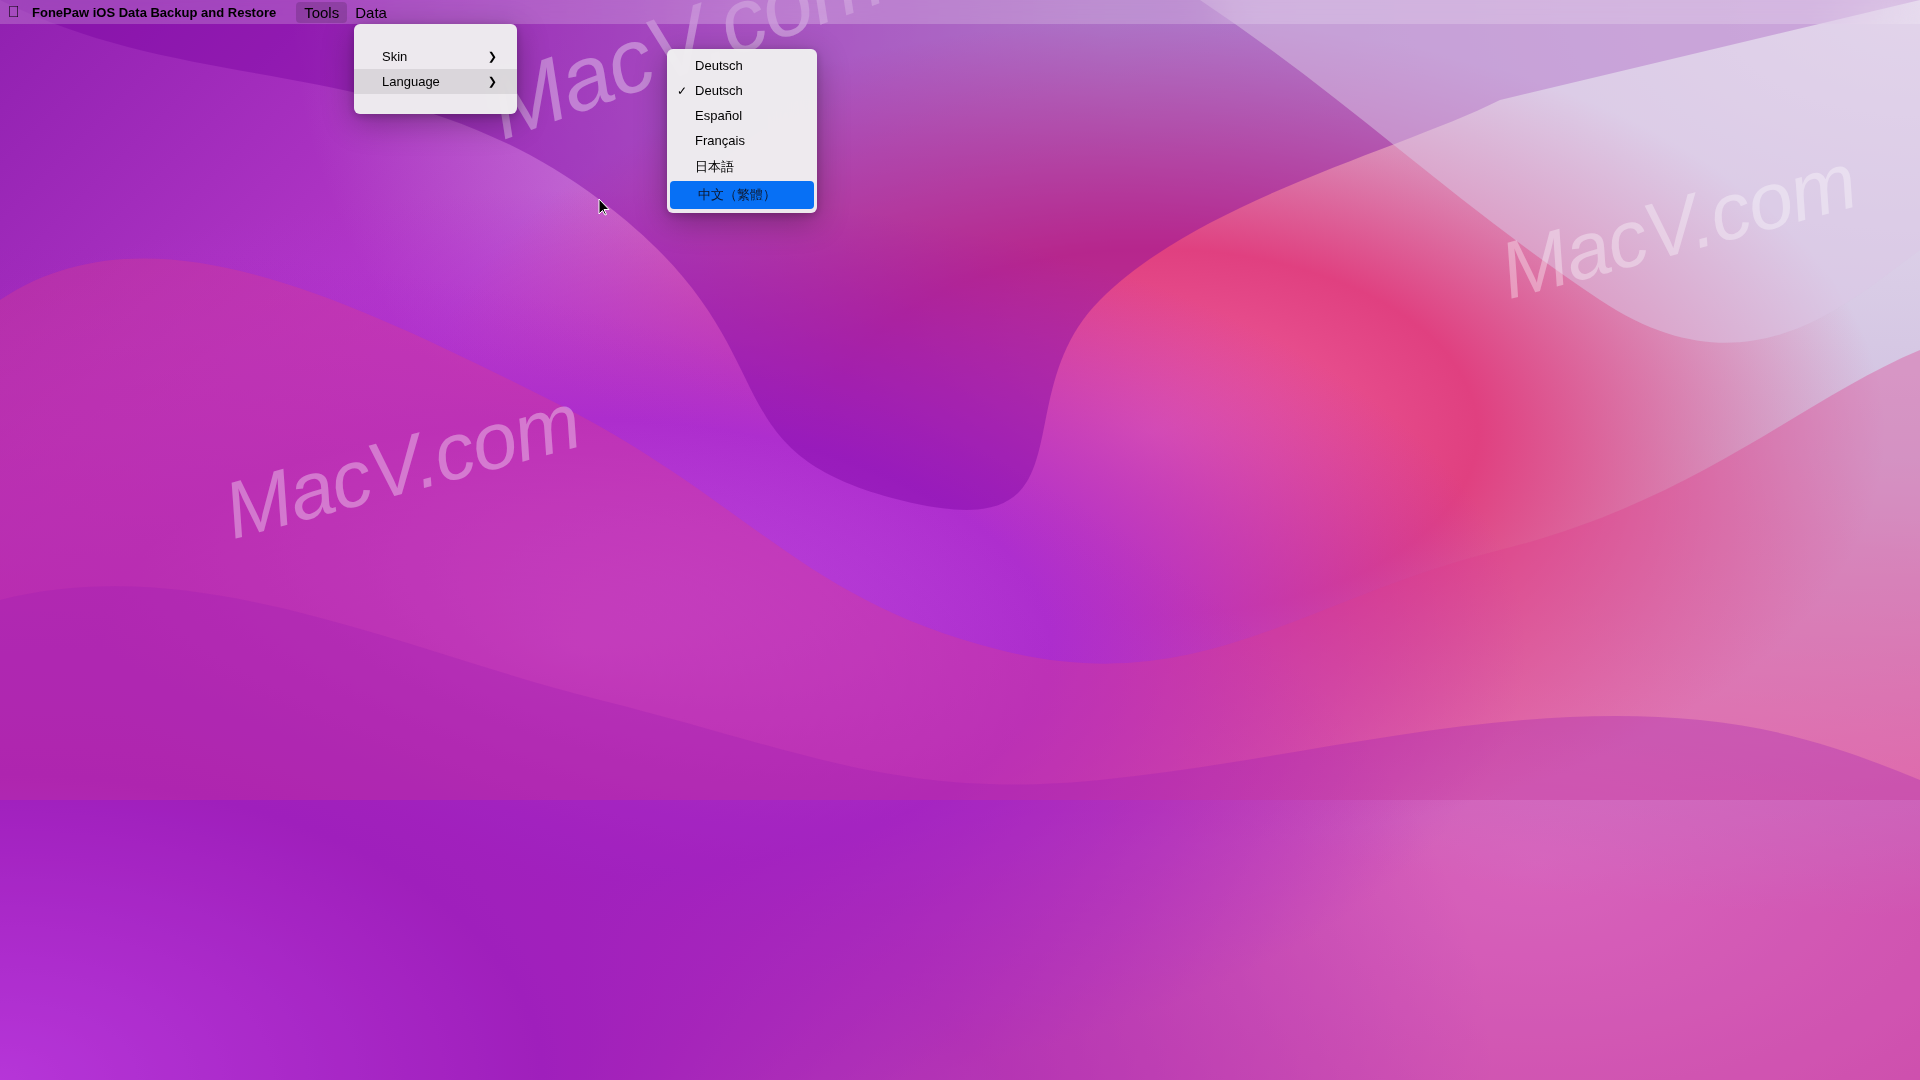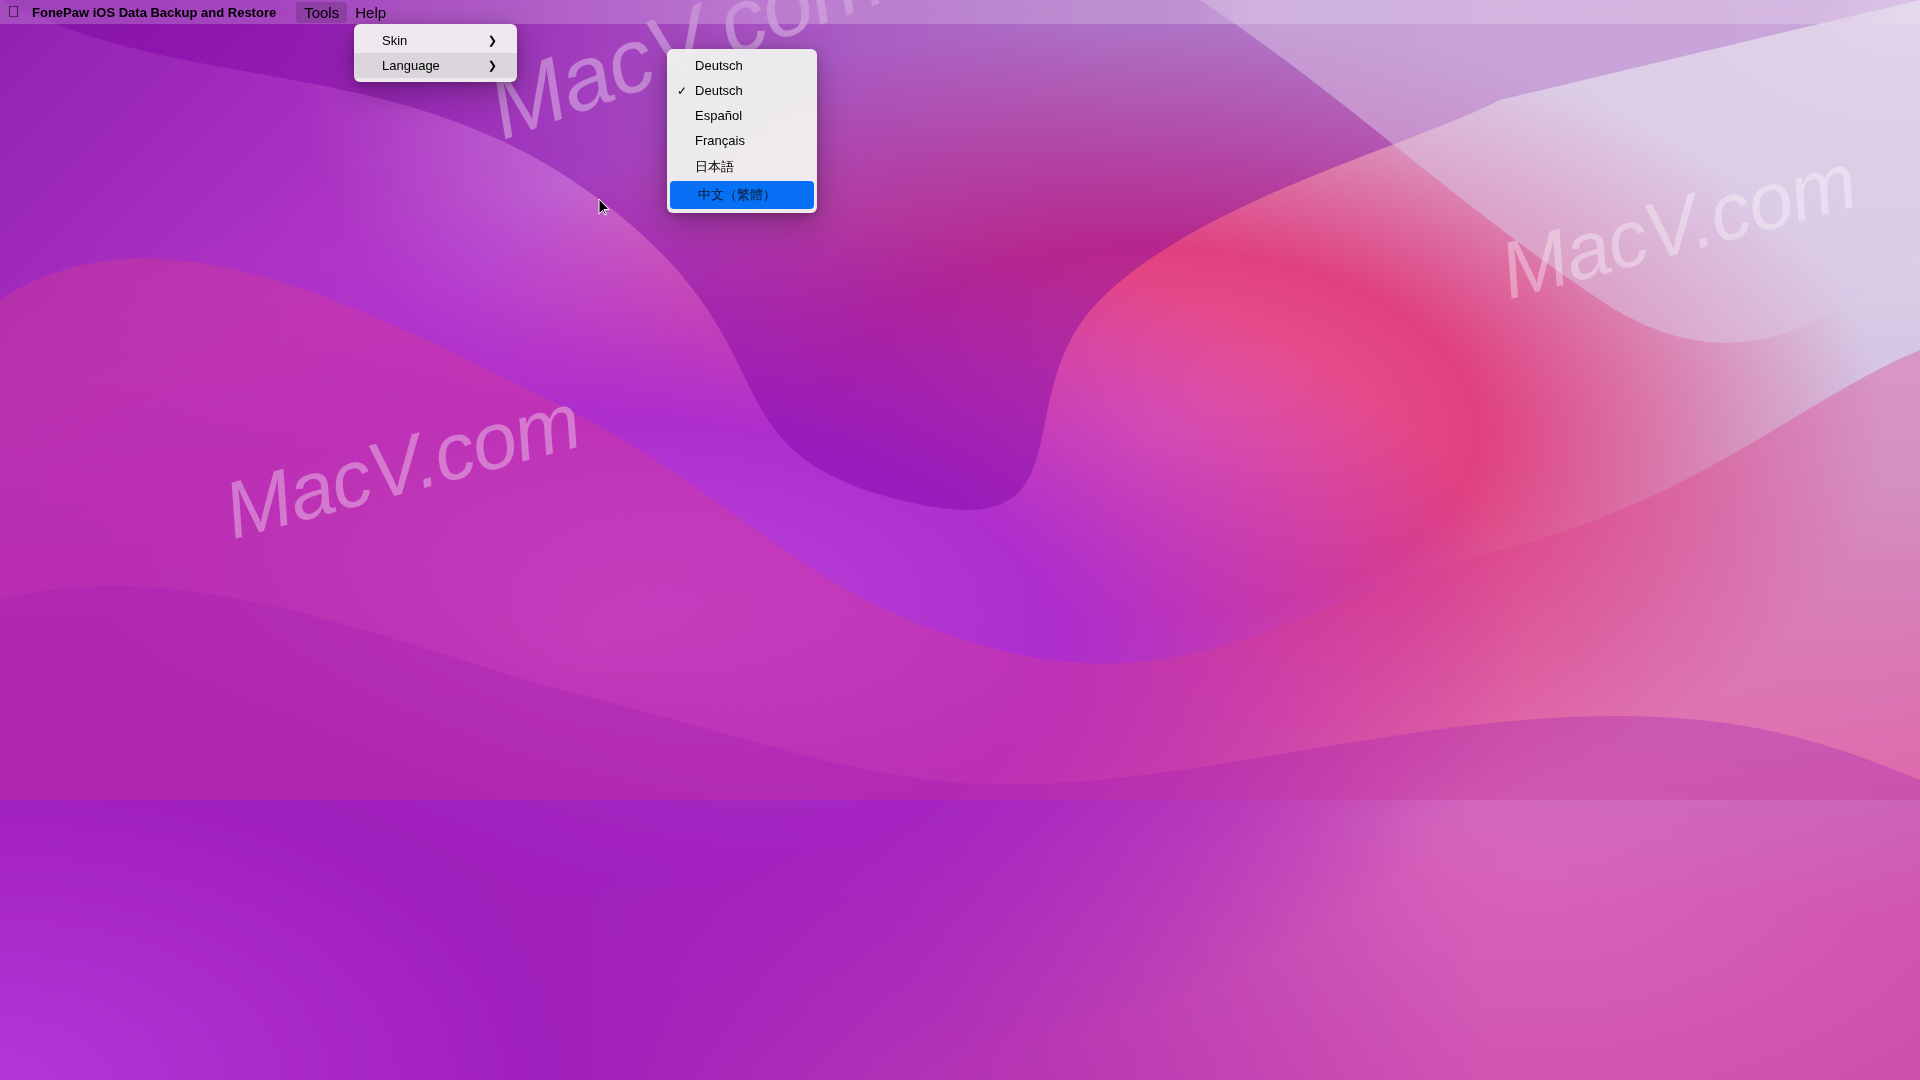--- a/index.html
+++ b/index.html
@@ -100,21 +100,21 @@
       left: 354px;
       z-index: 200;
       display: flex;
     }
 
     .dropdown-menu {
       background: rgba(240,240,240,0.97);
       backdrop-filter: blur(20px);
       border-radius: 6px;
       box-shadow: 0 8px 32px rgba(0,0,0,0.3), 0 2px 8px rgba(0,0,0,0.2);
-      padding: 4px 0;
+      padding: 20px 0;
       min-width: 150px;
       font-size: 13px;
     }
 
     .dropdown-menu-item {
       padding: 5px 20px 5px 28px;
       cursor: pointer;
       display: flex;
       align-items: center;
       position: relative;
@@ -198,21 +198,21 @@
 </div>
 
 <div class="watermark watermark-1">MacV.com</div>
 <div class="watermark watermark-2">MacV.com</div>
 <div class="watermark watermark-3">MacV.com</div>
 
 <div class="menu-bar">
   <span class="menu-bar-apple"></span>
   <span class="menu-bar-app-name">FonePaw iOS Data Backup and Restore</span>
   <span class="menu-bar-item active">Tools</span>
-  <span class="menu-bar-item">Help</span>
+  <span class="menu-bar-item">Data</span>
 </div>
 
 <div class="dropdown-container">
 
   <div class="dropdown-menu">
     <div class="dropdown-menu-item">
       <span>Skin</span>
       <span class="arrow">❯</span>
     </div>
     <div class="dropdown-menu-item language-menu-item-active">

